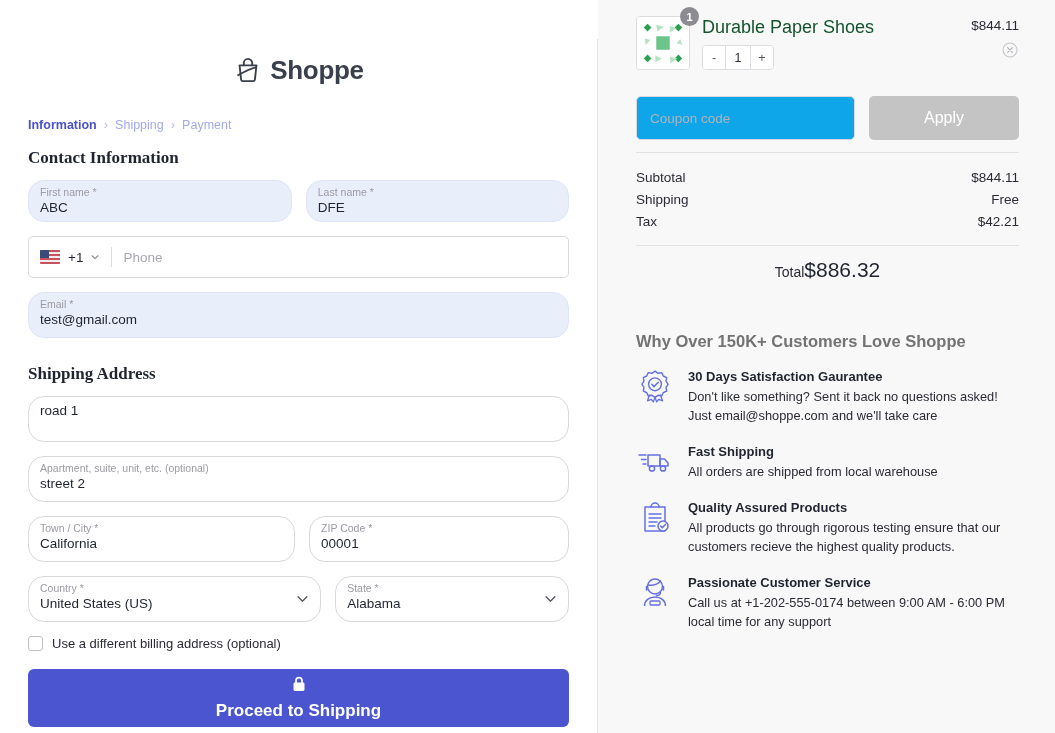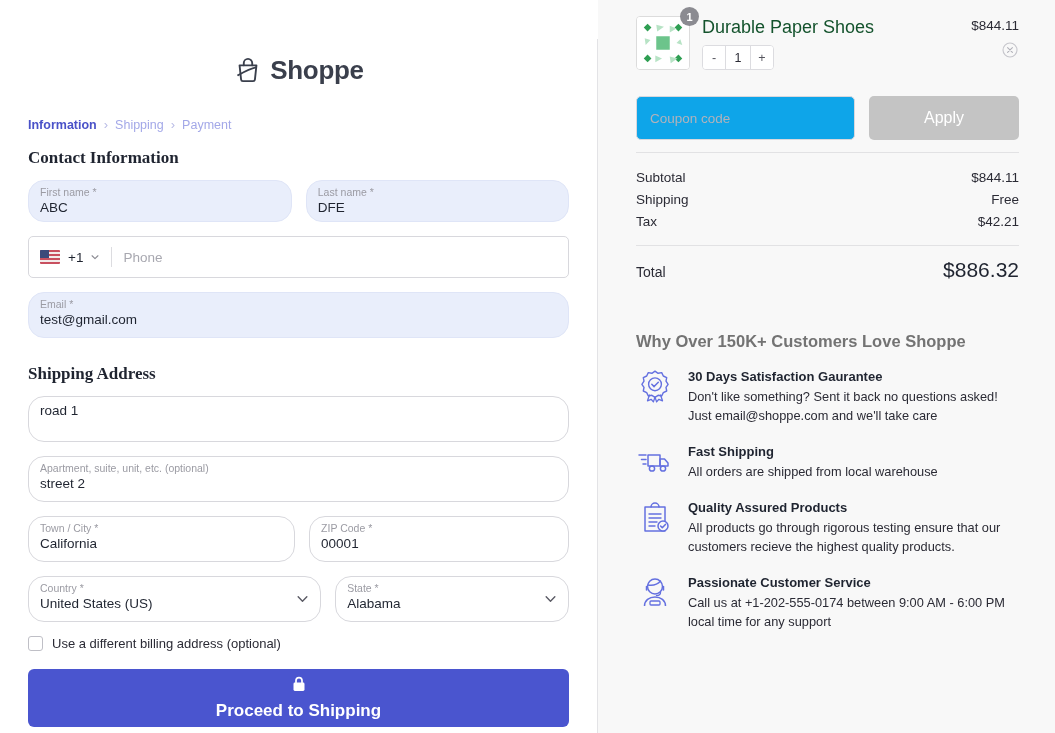--- a/index.html
+++ b/index.html
@@ -204,21 +204,21 @@
     font-family: "Liberation Sans", sans-serif;
   }
 
   .totals { margin-top: 26px; }
   .totals-row {
     display: flex; justify-content: space-between; align-items: baseline;
     font-size: 13.5px; color: #2b2b35; line-height: 22px;
   }
   .divider { height: 1px; background: #e2e2e4; margin: 12px 0; }
   .total-row {
-    display: flex; justify-content: space-between; align-items: baseline;
+    display: flex; justify-content: center; align-items: baseline;
   }
   .total-label { font-size: 14px; color: #2b2b35; }
   .total-value { font-size: 21px; color: #1f2430; }
 
   .why-title {
     font-size: 16.5px; font-weight: bold; color: #737373;
     margin-top: 50px; margin-bottom: 16px;
   }
   .benefit {
     display: flex; gap: 14px; align-items: flex-start;

